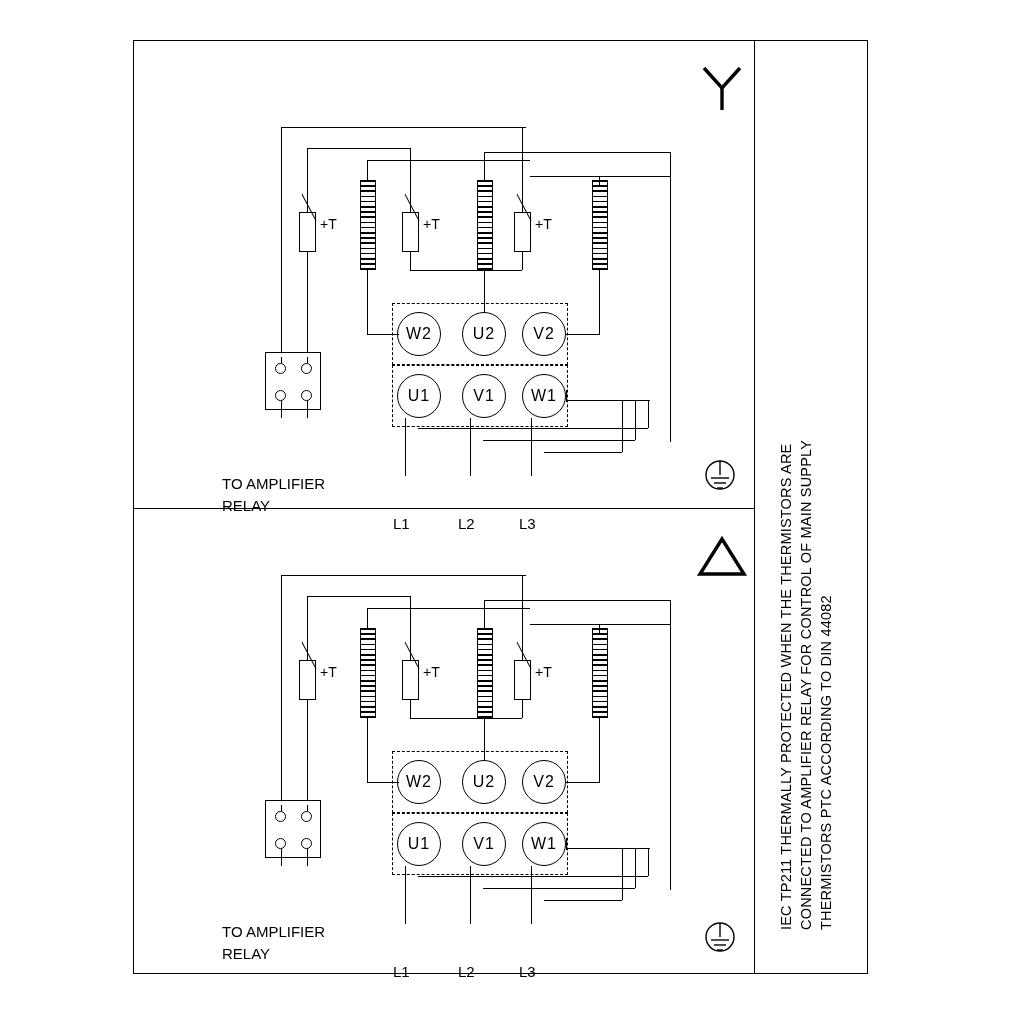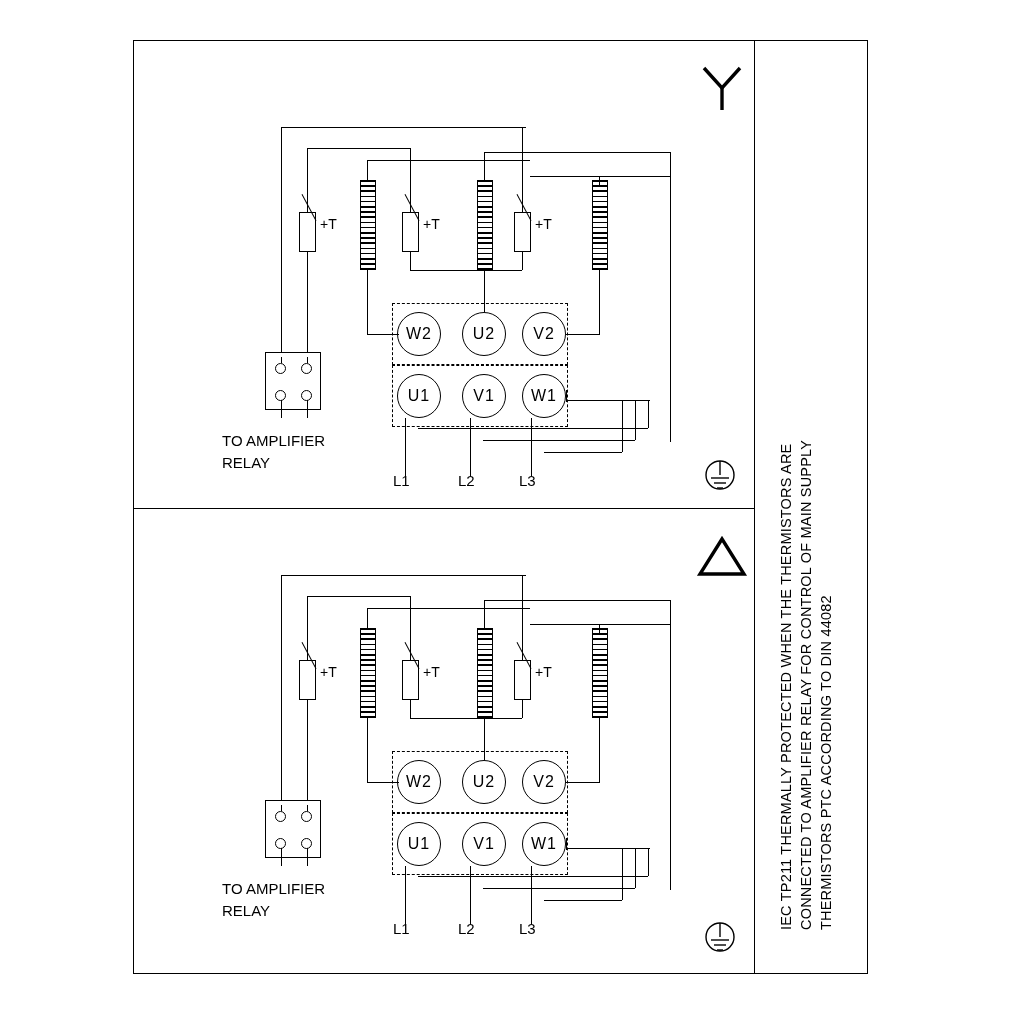--- a/index.html
+++ b/index.html
@@ -111,20 +111,21 @@
     transform-origin: 50% 50%;
   }
   .ptc-label {
     position: absolute;
     font-size: 14px;
   }
   .label {
     position: absolute;
     font-size: 15px;
     white-space: nowrap;
+    margin-top: 43px;
   }
 
   
   .conn-block {
     position: absolute;
     width: 56px;
     height: 58px;
     border: 1.6px solid #000;
     box-sizing: border-box;
     background: #fff;

